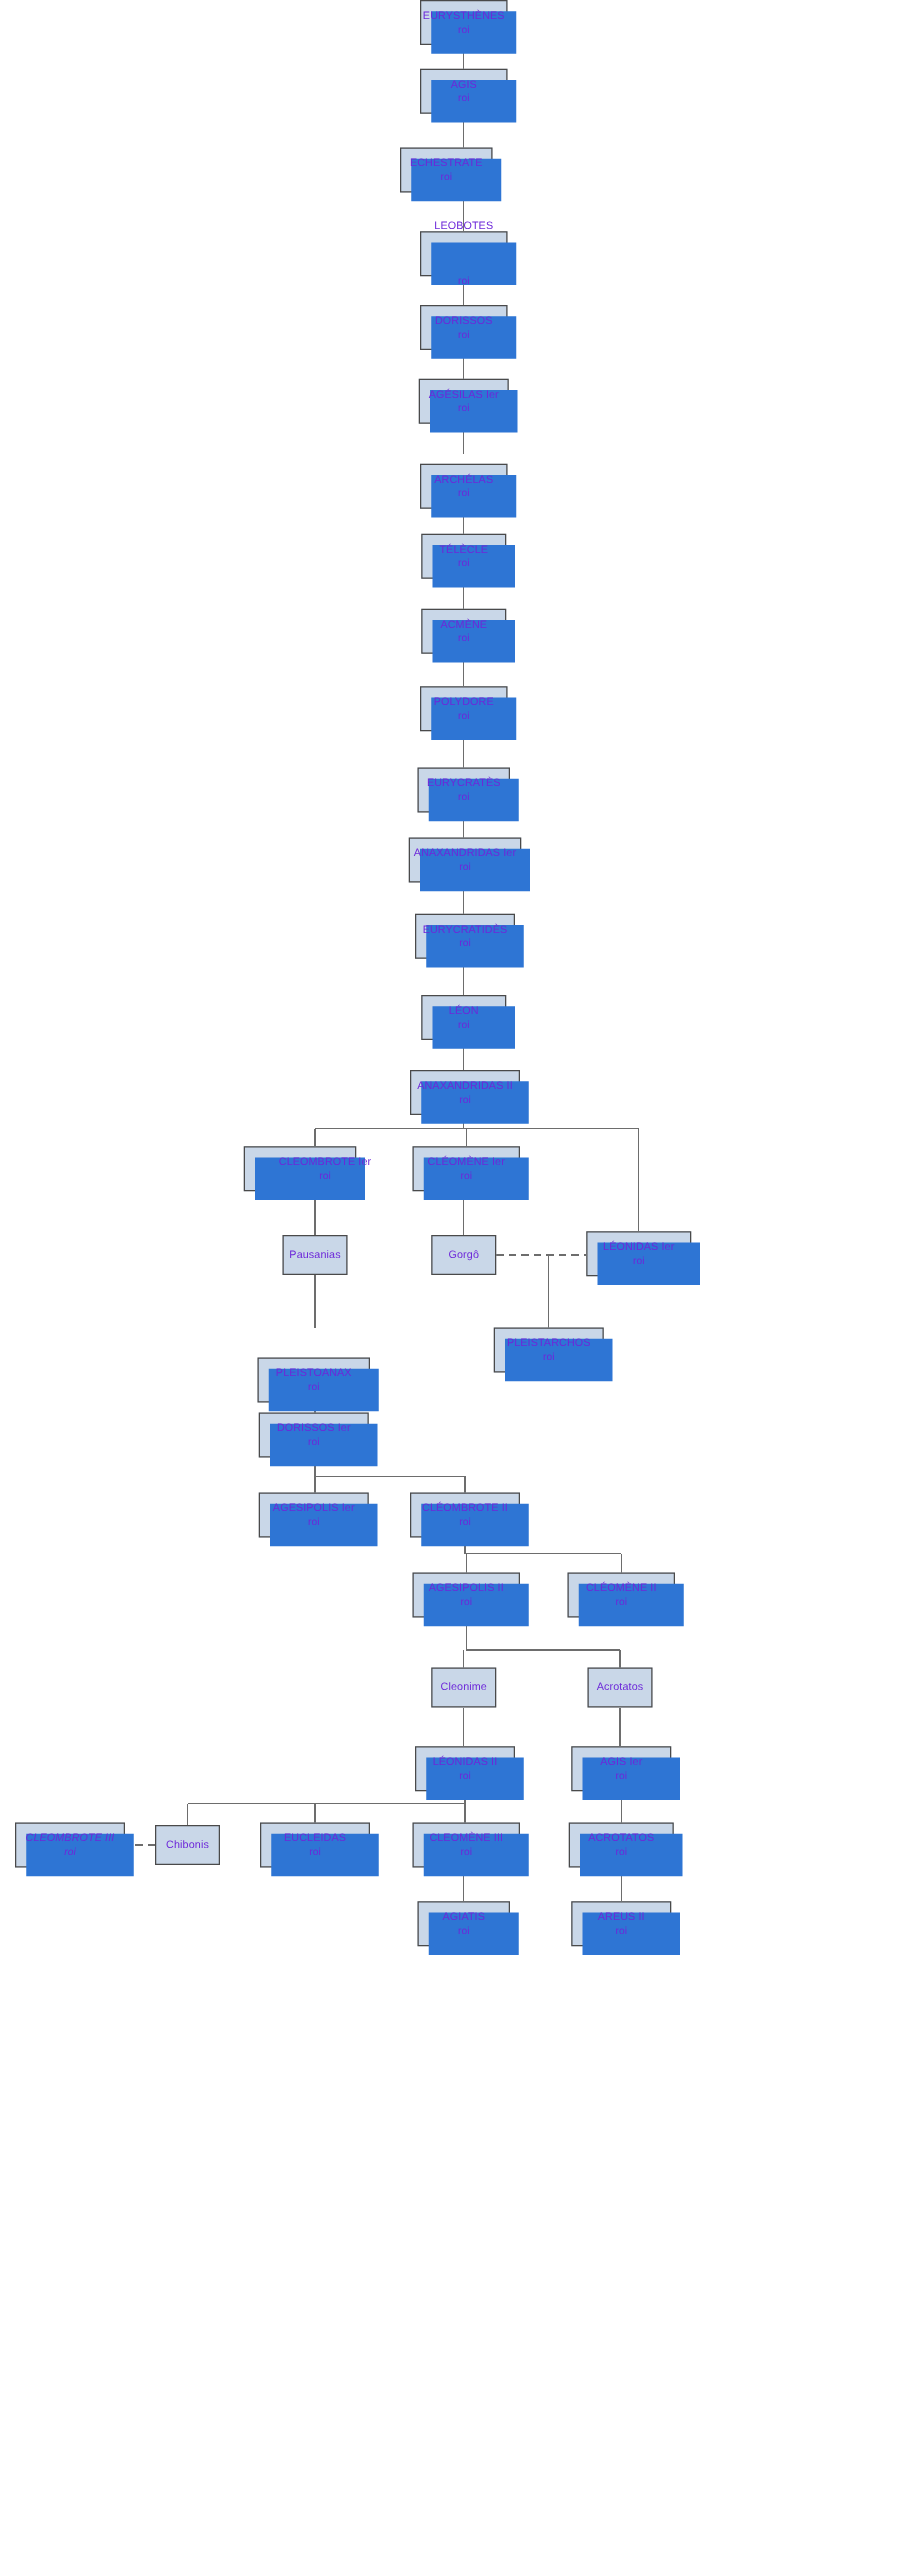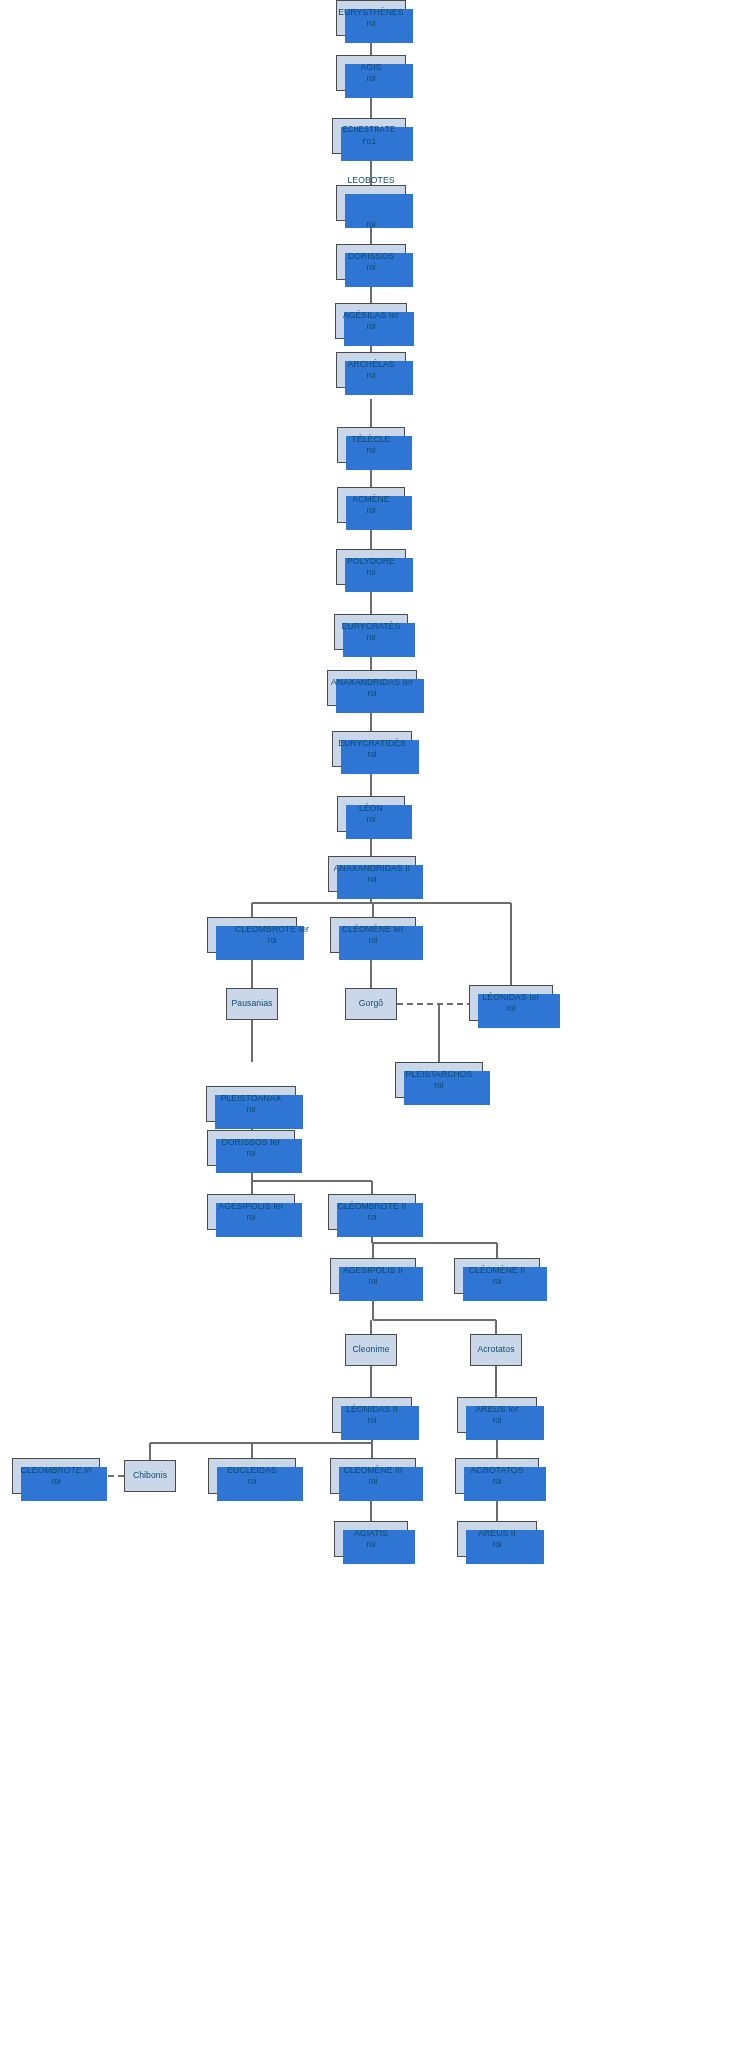--- a/index.html
+++ b/index.html
@@ -11,21 +11,21 @@
     overflow:hidden;
   }
   #stage{position:absolute;left:0;top:0;width:738px;height:2057px;}
   svg.links{position:absolute;left:0;top:0;width:738px;height:2057px;pointer-events:none;}
 
   .node{
     position:absolute;
     box-sizing:border-box;
     border:1px solid #4a4a4a;
     background:#c9d7e8;
-    color:#0c4a6e;
+    color:#6d28d9;
     display:flex;
     flex-direction:column;
     align-items:center;
     justify-content:center;
     line-height:1.15;
     z-index:3;
   }
   .node .nm{font-size:8.6px;letter-spacing:.1px;white-space:nowrap;}
   .node .rl{font-size:8.2px;margin-top:1px;}
 
@@ -115,37 +115,37 @@
     </g>
   </svg>
 <div class="node king" style="left: 336px; top: 0px; width: 70px; height: 36px;">
       <span class="nm">EURYSTHÈNES</span>
       <span class="rl">roi</span>
     </div>
     <div class="node king" style="left: 336px; top: 55px; width: 70px; height: 36px;">
       <span class="nm">AGIS</span>
       <span class="rl">roi</span>
     </div>
-    <div class="node king" style="left: 332px; top: 118px; width: 74px; height: 36px; font-family: Liberation Mono, monospace;">
+    <div class="node king" style="left: 320px; top: 118px; width: 74px; height: 36px;">
       <span class="nm">ECHESTRATE</span>
       <span class="rl">roi</span>
     </div>
     <div class="node king" style="left: 336px; top: 185px; width: 70px; height: 36px; gap: 33px;">
       <span class="nm">LEOBOTES</span>
       <span class="rl">roi</span>
     </div>
     <div class="node king" style="left: 336px; top: 244px; width: 70px; height: 36px;">
       <span class="nm">DORISSOS</span>
       <span class="rl">roi</span>
     </div>
     <div class="node king" style="left: 335px; top: 303px; width: 72px; height: 36px;">
       <span class="nm">AGÉSILAS Ier</span>
       <span class="rl">roi</span>
     </div>
-    <div class="node king" style="left: 336px; top: 352px; width: 70px; height: 36px;">
+    <div class="node king" style="left: 336px; top: 371px; width: 70px; height: 36px;">
       <span class="nm">ARCHÉLAS</span>
       <span class="rl">roi</span>
     </div>
     <div class="node king" style="left: 337px; top: 427px; width: 68px; height: 36px;">
       <span class="nm">TÉLÈCLE</span>
       <span class="rl">roi</span>
     </div>
     <div class="node king" style="left: 337px; top: 487px; width: 68px; height: 36px;">
       <span class="nm">ACMÈNE</span>
       <span class="rl">roi</span>
@@ -167,21 +167,21 @@
       <span class="rl">roi</span>
     </div>
     <div class="node king" style="left: 337px; top: 796px; width: 68px; height: 36px;">
       <span class="nm">LÉON</span>
       <span class="rl">roi</span>
     </div>
     <div class="node king" style="left: 328px; top: 856px; width: 88px; height: 36px;">
       <span class="nm">ANAXANDRIDAS II</span>
       <span class="rl">roi</span>
     </div>
-    <div class="node king" style="left: 207px; top: 917px; width: 90px; height: 36px; padding-left: 40px;">
+    <div class="node king" style="left: 195px; top: 917px; width: 90px; height: 36px; padding-left: 40px;">
       <span class="nm">CLEOMBROTE Ier</span>
       <span class="rl">roi</span>
     </div>
     <div class="node king" style="left: 330px; top: 917px; width: 86px; height: 36px;">
       <span class="nm">CLÉOMÈNE Ier</span>
       <span class="rl">roi</span>
     </div>
     <div class="node plain" style="left: 226px; top: 988px; width: 52px; height: 32px;">
       <span class="nm">Pausanias</span>
     </div>
@@ -224,21 +224,21 @@
       <span class="nm">Cleonime</span>
     </div>
     <div class="node plain" style="left: 470px; top: 1334px; width: 52px; height: 32px;">
       <span class="nm">Acrotatos</span>
     </div>
     <div class="node king" style="left: 332px; top: 1397px; width: 80px; height: 36px;">
       <span class="nm">LÉONIDAS II</span>
       <span class="rl">roi</span>
     </div>
     <div class="node king" style="left: 457px; top: 1397px; width: 80px; height: 36px;">
-      <span class="nm">AREUS Ier</span>
+      <span class="nm">AGIS Ier</span>
       <span class="rl">roi</span>
     </div>
     <div class="node king" style="left: 12px; top: 1458px; width: 88px; height: 36px; font-style: italic;">
       <span class="nm">CLEOMBROTE III</span>
       <span class="rl">roi</span>
     </div>
     <div class="node plain" style="left: 124px; top: 1460px; width: 52px; height: 32px;">
       <span class="nm">Chibonis</span>
     </div>
     <div class="node king" style="left: 208px; top: 1458px; width: 88px; height: 36px;">

